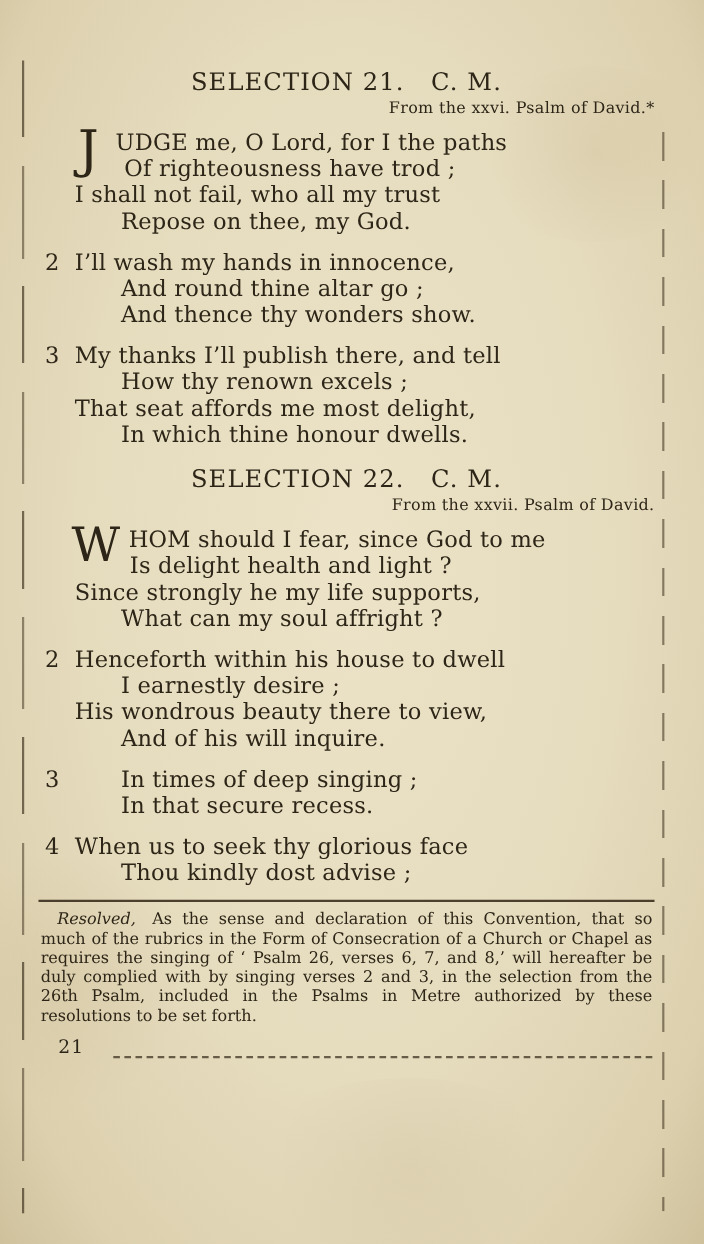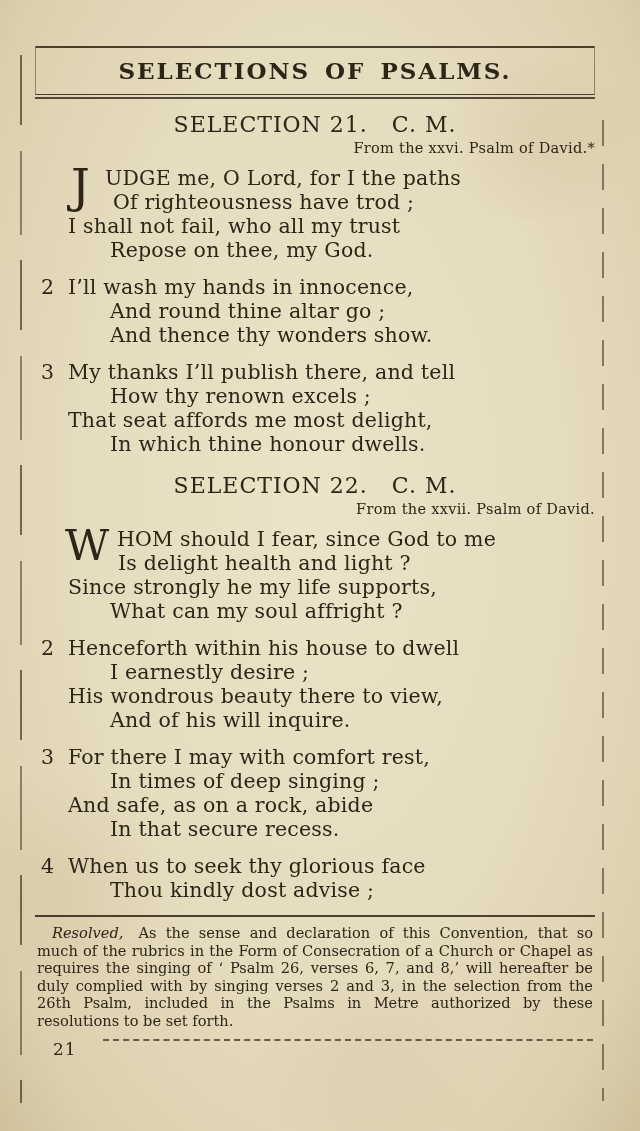--- a/index.html
+++ b/index.html
@@ -88,42 +88,39 @@
     margin-top: 12px;
     border-top: 2px solid rgba(48,37,20,.85);
     padding: 7px 2px 0 2px;
     font-size: 14.6px; line-height: 17.6px;
     text-align: justify;
   }
   .fn1 { text-indent: 20px; margin-bottom: 1px; }
   .fn2 { text-indent: 15px; }
   .fn2 i { margin-right: 15px; }
 
-  .page-foot { display: flex; align-items: flex-start; margin-top: 9px; }
+  .page-foot { display: flex; align-items: flex-end; margin-top: 9px; }
   .pnum { font-size: 17px; padding-left: 18px; letter-spacing: 1px; }
   .foot-rule {
     flex: 1; height: 0; margin-left: 26px; margin-right: 2px;
     border-top: 2px dashed rgba(50,38,22,.7);
   }
 </style>
 </head>
 <body>
 
 <div class="paper"></div>
 <div class="stain s1"></div>
 <div class="stain s2"></div>
 <div class="stain s3"></div>
 <div class="edge-left"></div>
 <div class="edge-right"></div>
 
 <div class="col">
 
-  <div class="head-box">
-    <div class="running-head">SELECTIONS OF PSALMS.</div>
-  </div>
 
   <section>
     <div class="sel-head">
       <span>SELECTION 21.</span>
       <span>C. M.</span>
     </div>
     <div class="sel-source">From the xxvi. Psalm of David.*</div>
 
     <div class="poem">
       <div class="stanza dc-j">
@@ -170,23 +167,21 @@
       <div class="stanza">
         <span class="vnum">2</span>
         <div class="line">Henceforth within his house to dwell</div>
         <div class="line in">I earnestly desire ;</div>
         <div class="line">His wondrous beauty there to view,</div>
         <div class="line in">And of his will inquire.</div>
       </div>
 
       <div class="stanza">
         <span class="vnum">3</span>
-        <div class="line">For there I may with comfort rest,</div>
         <div class="line in">In times of deep singing ;</div>
-        <div class="line">And safe, as on a rock, abide</div>
         <div class="line in">In that secure recess.</div>
       </div>
 
       <div class="stanza">
         <span class="vnum">4</span>
         <div class="line">When us to seek thy glorious face</div>
         <div class="line in">Thou kindly dost advise ;</div>
       </div>
     </div>
   </section>

